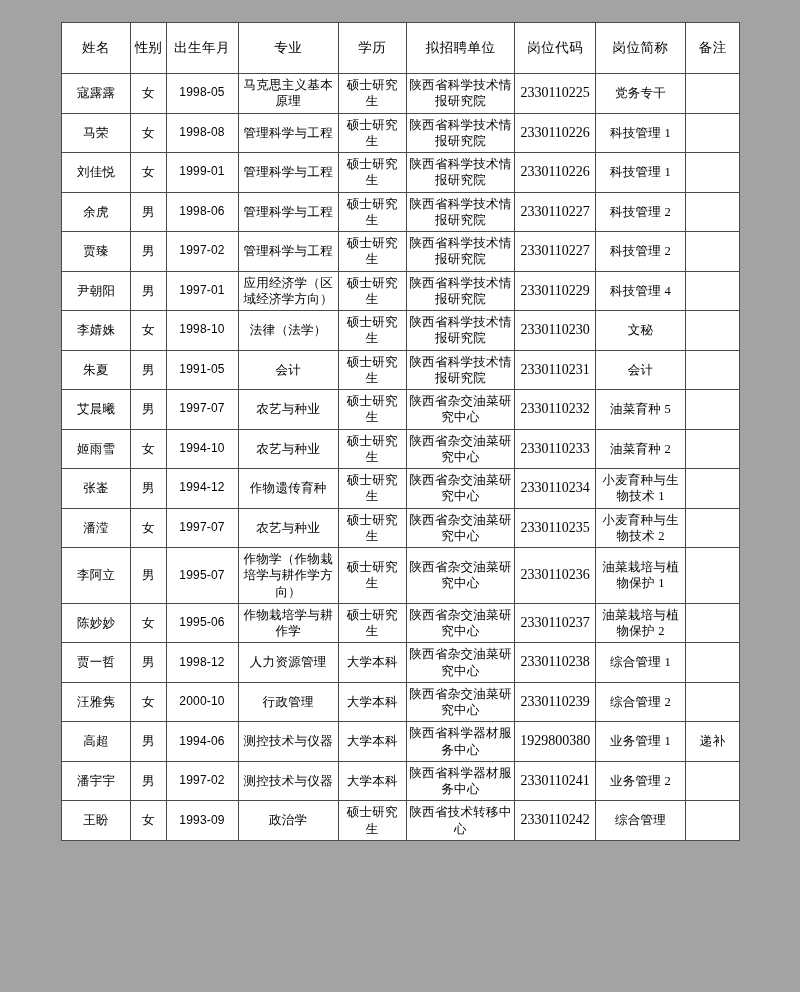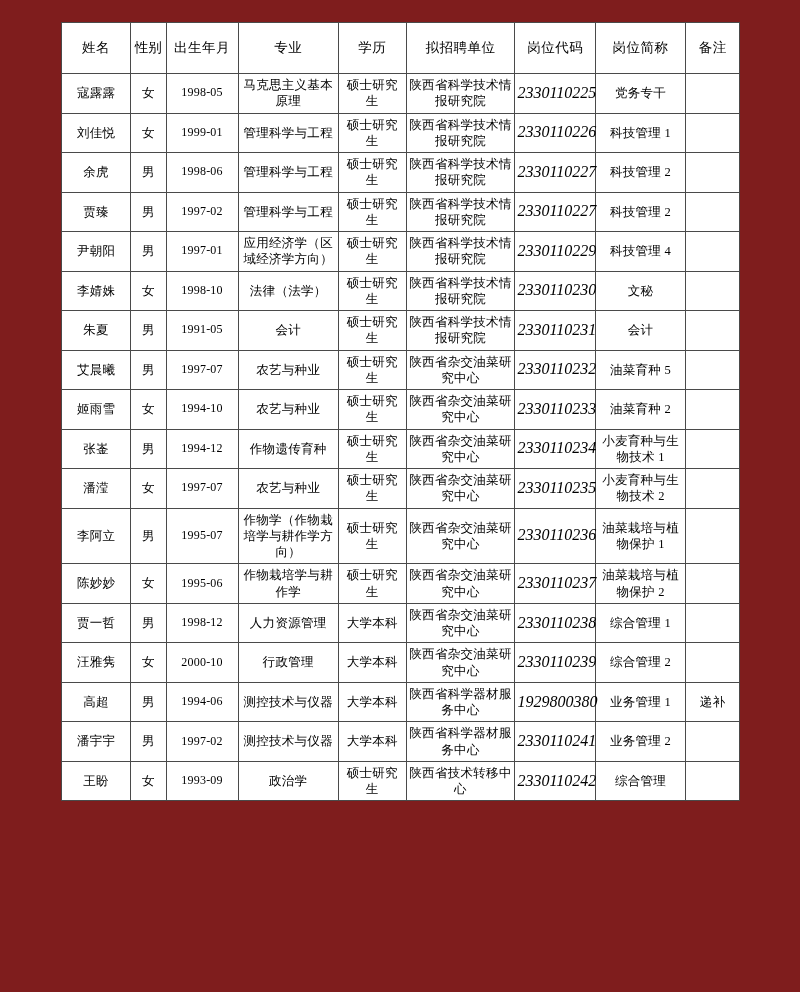--- a/index.html
+++ b/index.html
@@ -11,21 +11,21 @@
     width: 800px;
     height: 992px;
     font-family: "Liberation Serif", "DejaVu Serif", serif;
     color: #000000;
     overflow: hidden;
   }
   #page {
     position: relative;
     width: 800px;
     height: 992px;
-    background: #7f1d1d;
+    background: #a3a3a3;
     box-sizing: border-box;
   }
   #table-wrap {
     position: absolute;
     left: 61px;
     top: 22px;
     width: 679px;
   }
   table.roster {
     border-collapse: collapse;
@@ -64,30 +64,29 @@
     letter-spacing: 0;
     line-height: 1.15;
     padding-left: 1px;
     padding-right: 1px;
   }
   tbody td {
     font-size: 12.5px;
     letter-spacing: 0.3px;
   }
   tbody td.num {
-    font-family: Liberation Serif, serif;
+    font-family: Liberation Sans, sans-serif;
     letter-spacing: 0.2px;
     font-size: 12px;
     white-space: nowrap;
   }
   tbody td.code {
-    font-size: 16px;
+    font-size: 14px;
     letter-spacing: 0;
     white-space: nowrap;
-    font-style: italic;
   }
   tbody td.sex {
     letter-spacing: 0;
   }
   tbody td.note {
     letter-spacing: 0.3px;
   }
 </style>
 </head>
 <body>
@@ -125,20 +124,31 @@
             <td class="sex">女</td>
             <td class="num">1998-05</td>
             <td>马克思主义基本原理</td>
             <td>硕士研究生</td>
             <td>陕西省科学技术情报研究院</td>
             <td class="code">2330110225</td>
             <td>党务专干</td>
             <td class="note"></td>
           </tr>
           <tr>
+            <td>马荣</td>
+            <td class="sex">女</td>
+            <td class="num">1998-08</td>
+            <td>管理科学与工程</td>
+            <td>硕士研究生</td>
+            <td>陕西省科学技术情报研究院</td>
+            <td class="code">2330110226</td>
+            <td>科技管理 1</td>
+            <td class="note"></td>
+          </tr>
+          <tr>
             <td>刘佳悦</td>
             <td class="sex">女</td>
             <td class="num">1999-01</td>
             <td>管理科学与工程</td>
             <td>硕士研究生</td>
             <td>陕西省科学技术情报研究院</td>
             <td class="code">2330110226</td>
             <td>科技管理 1</td>
             <td class="note"></td>
           </tr>

